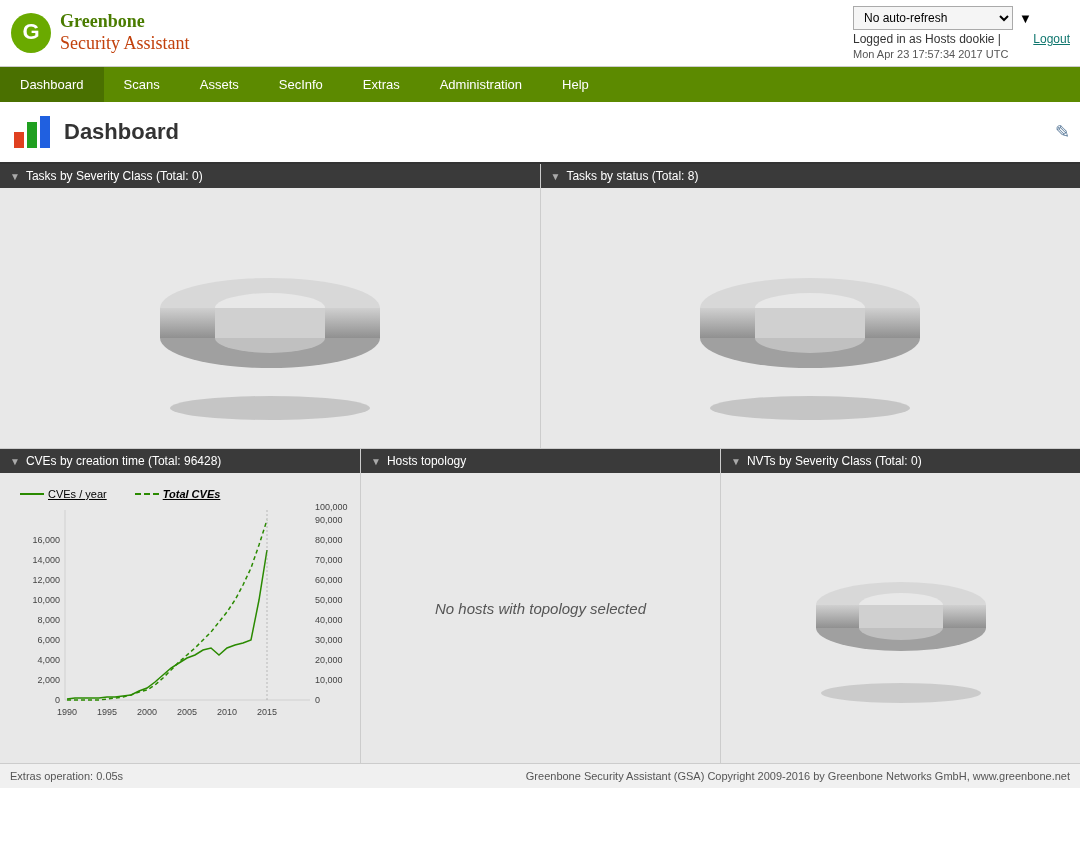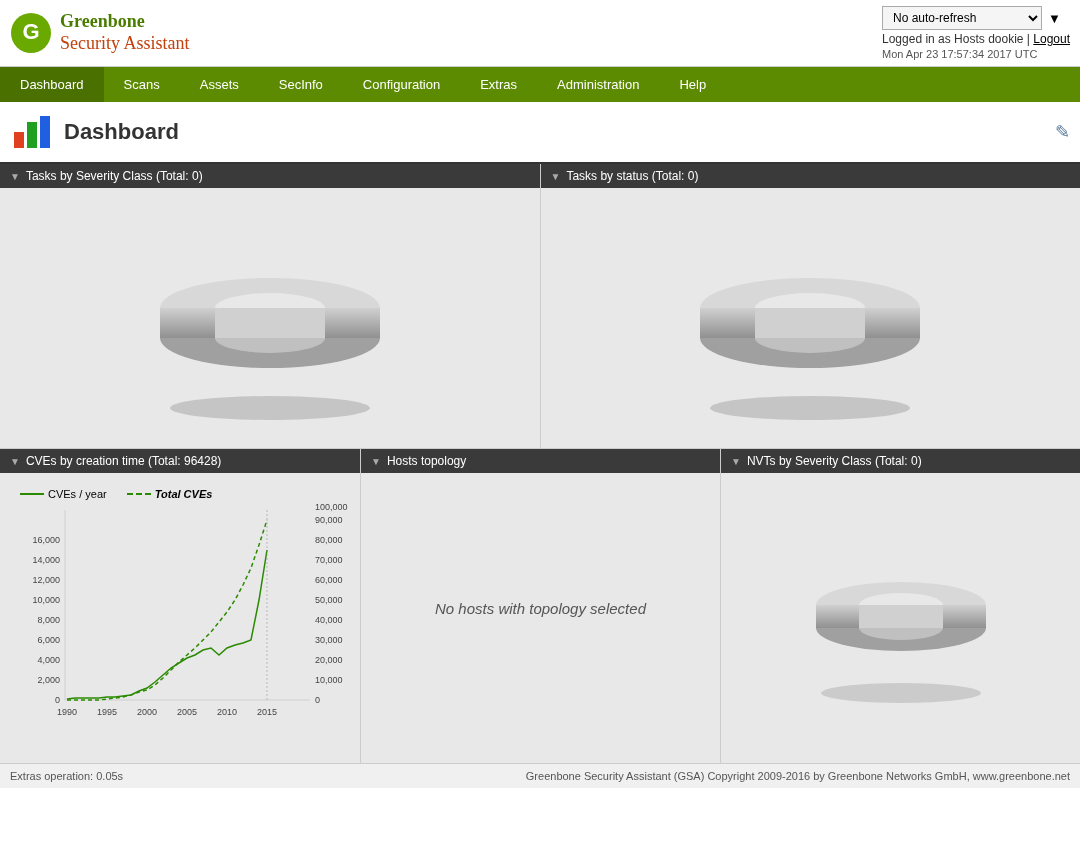--- a/index.html
+++ b/index.html
@@ -44,21 +44,21 @@
     .panel-header .triangle { color: #aaa; font-size: 10px; }
     .panel-body { background: #e8e8e8; display: flex; align-items: center; justify-content: center; min-height: 260px; }
 
     
     #panel-cve { flex: 0 0 360px; border-right: 1px solid #ccc; }
     #panel-hosts { flex: 0 0 360px; border-right: 1px solid #ccc; }
     #panel-nvts { flex: 1; }
 
     .chart-area { background: #e8e8e8; min-height: 290px; padding: 10px; }
     .no-hosts-msg { display: flex; align-items: center; justify-content: center; height: 250px; font-size: 15px; color: #555; font-style: italic; }
-    .chart-legend { display: flex; align-items: center; gap: 20px; font-size: 11px; padding: 5px 0 0 10px; }
+    .chart-legend { display: flex; align-items: center; gap: 28px; font-size: 11px; padding: 5px 0 0 10px; text-decoration: underline; }
     .legend-item { display: flex; align-items: center; gap: 4px; }
     .legend-line { width: 24px; height: 2px; }
     .legend-line.solid { background: #2a8a00; }
     .legend-line.dashed { background: transparent; border-top: 2px dashed #2a8a00; }
 
     
     #footer { background: #f0f0f0; border-top: 1px solid #ccc; padding: 6px 10px; display: flex; justify-content: space-between; font-size: 11px; color: #555; }
 
     
     .y-label { font-size: 9px; fill: #444; }
@@ -83,32 +83,31 @@
       <select id="refresh-select">
         <option>No auto-refresh</option>
       </select>
       <span>▼</span>
     </div>
     <div id="user-info">
       <span>Logged in as</span>
       <span>Hosts</span>
       <span class="username">dookie</span>
       |
-      <a href="#" style="color:#000000;">Logout</a>
+      <a href="#" style="color:#0f766e;margin-left:29px;">Logout</a>
     </div>
     <div id="datetime">Mon Apr 23 17:57:34 2017 UTC</div>
   </div>
 </div>
 
 <div id="navbar">
   <div class="nav-item active">Dashboard</div>
   <div class="nav-item">Scans</div>
   <div class="nav-item">Assets</div>
   <div class="nav-item">SecInfo</div>
-  <div class="nav-item">Configuration</div>
   <div class="nav-item">Extras</div>
   <div class="nav-item">Administration</div>
   <div class="nav-item">Help</div>
 </div>
 
 <div id="page">
 
   <div id="dash-title-bar">
 
     <svg id="dash-icon" viewBox="0 0 44 44" xmlns="http://www.w3.org/2000/svg">
@@ -152,21 +151,21 @@
             </linearGradient>
           </defs>
 
         </svg>
       </div>
     </div>
 
     <div class="panel">
       <div class="panel-header">
         <span class="triangle">▼</span>
-        <span>Tasks by status (Total: 0)</span>
+        <span>Tasks by status (Total: 8)</span>
       </div>
       <div class="panel-body">
         <svg width="260" height="220" viewBox="0 0 260 220" xmlns="http://www.w3.org/2000/svg">
           <ellipse cx="130" cy="200" rx="100" ry="12" fill="rgba(0,0,0,0.15)"></ellipse>
           <ellipse cx="130" cy="130" rx="110" ry="30" fill="#a0a0a0"></ellipse>
           <ellipse cx="130" cy="100" rx="110" ry="30" fill="#d8d8d8"></ellipse>
           <rect x="20" y="100" width="220" height="30" fill="url(#ringGrad2)"></rect>
           <ellipse cx="130" cy="130" rx="55" ry="15" fill="#c0c0c0"></ellipse>
           <ellipse cx="130" cy="100" rx="55" ry="15" fill="#e8e8e8"></ellipse>
           <rect x="75" y="100" width="110" height="30" fill="#d0d0d0"></rect>

